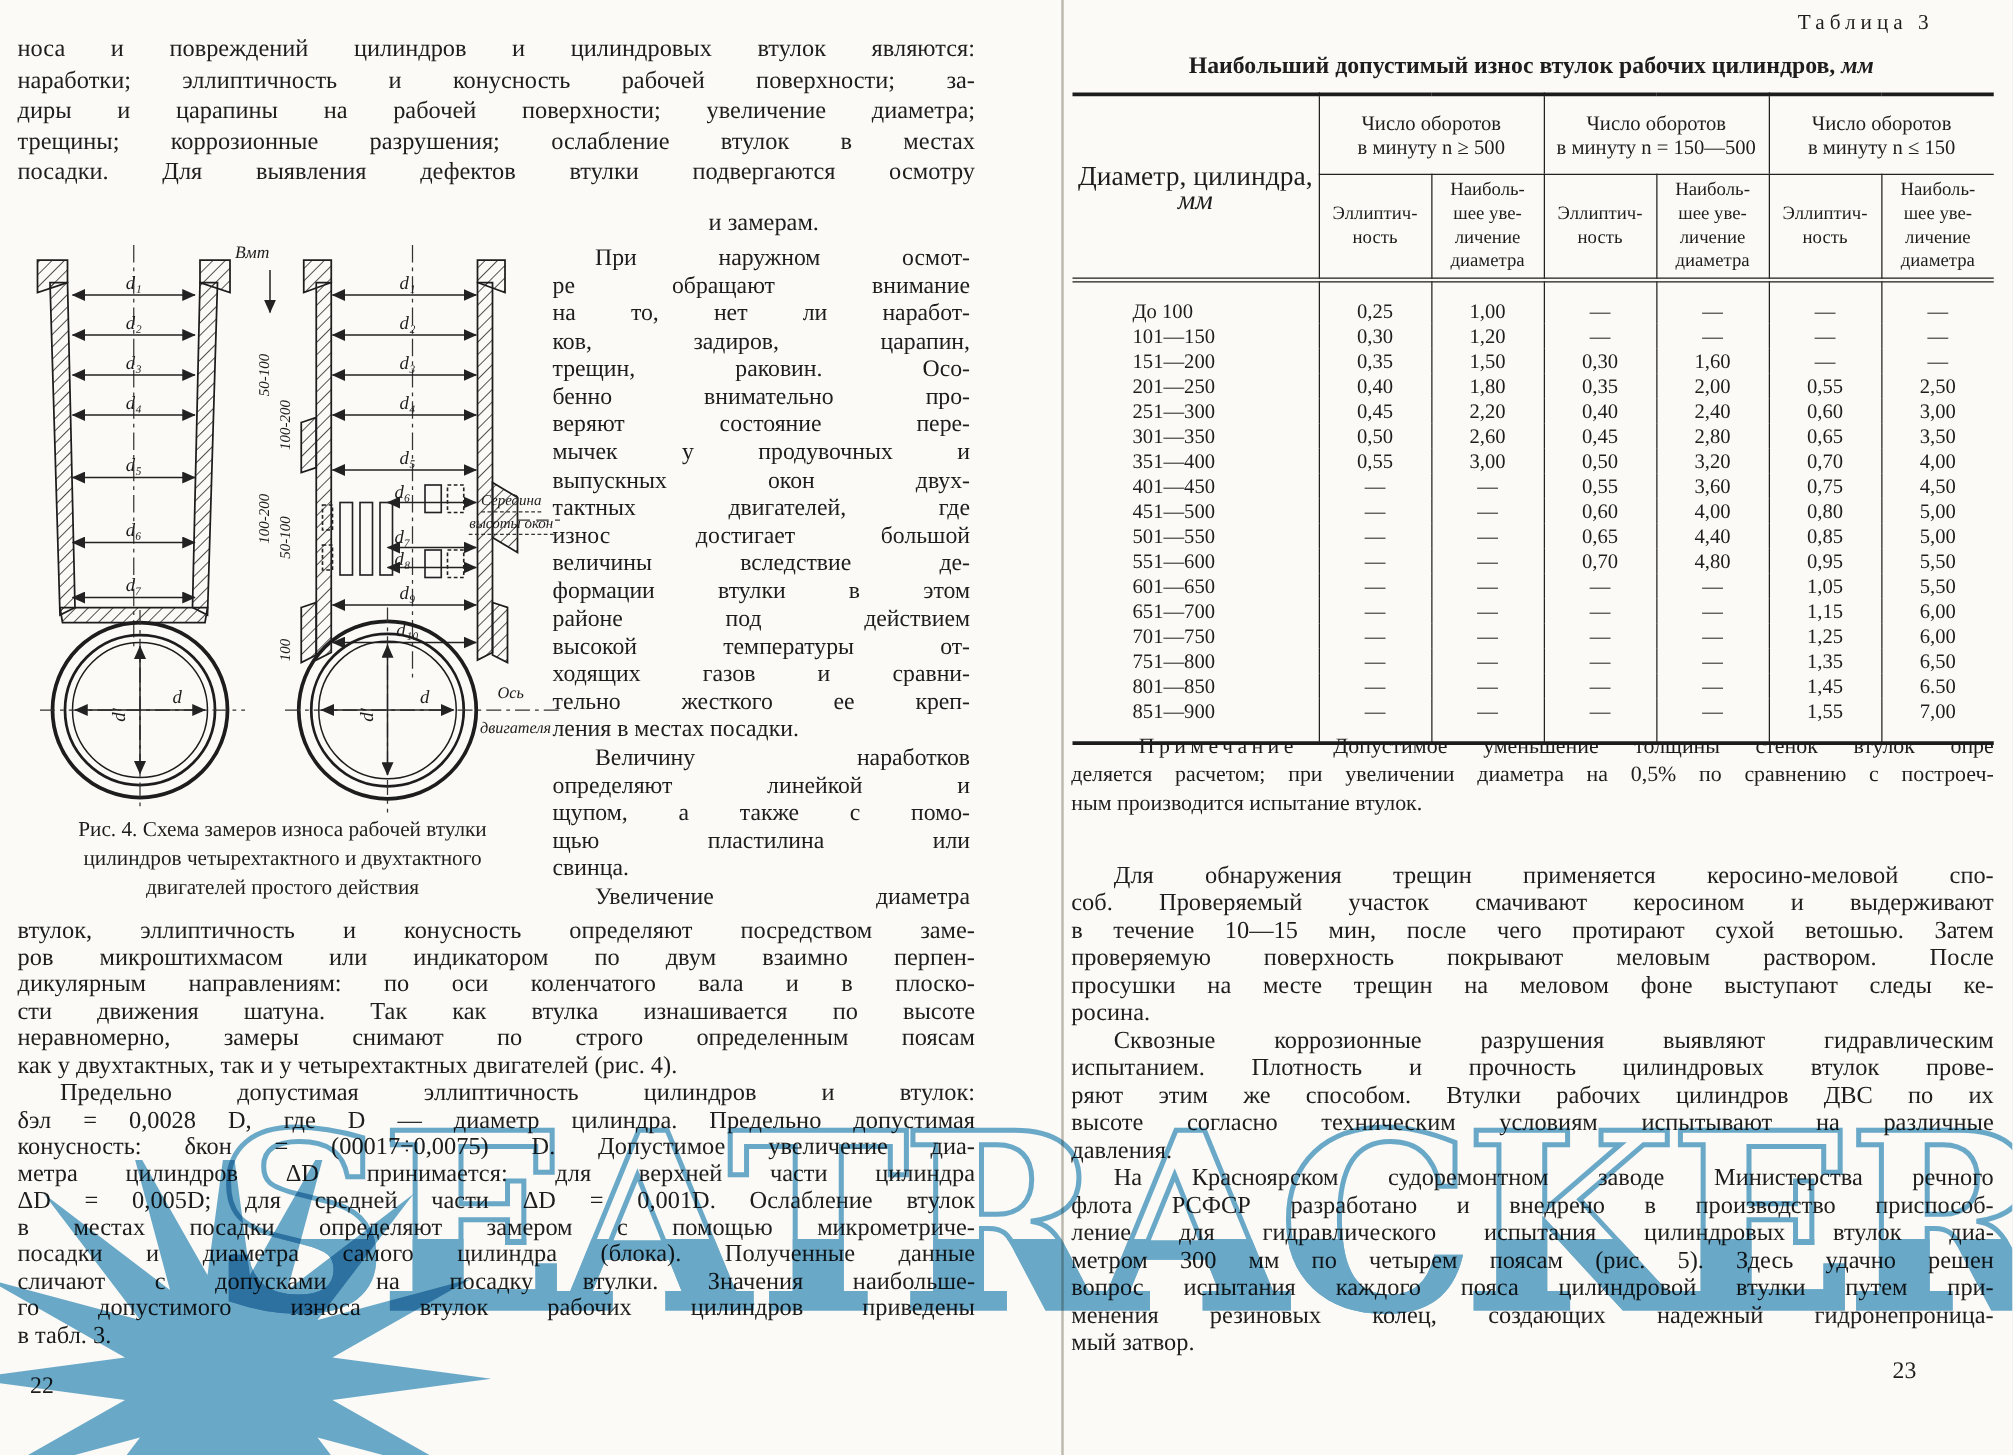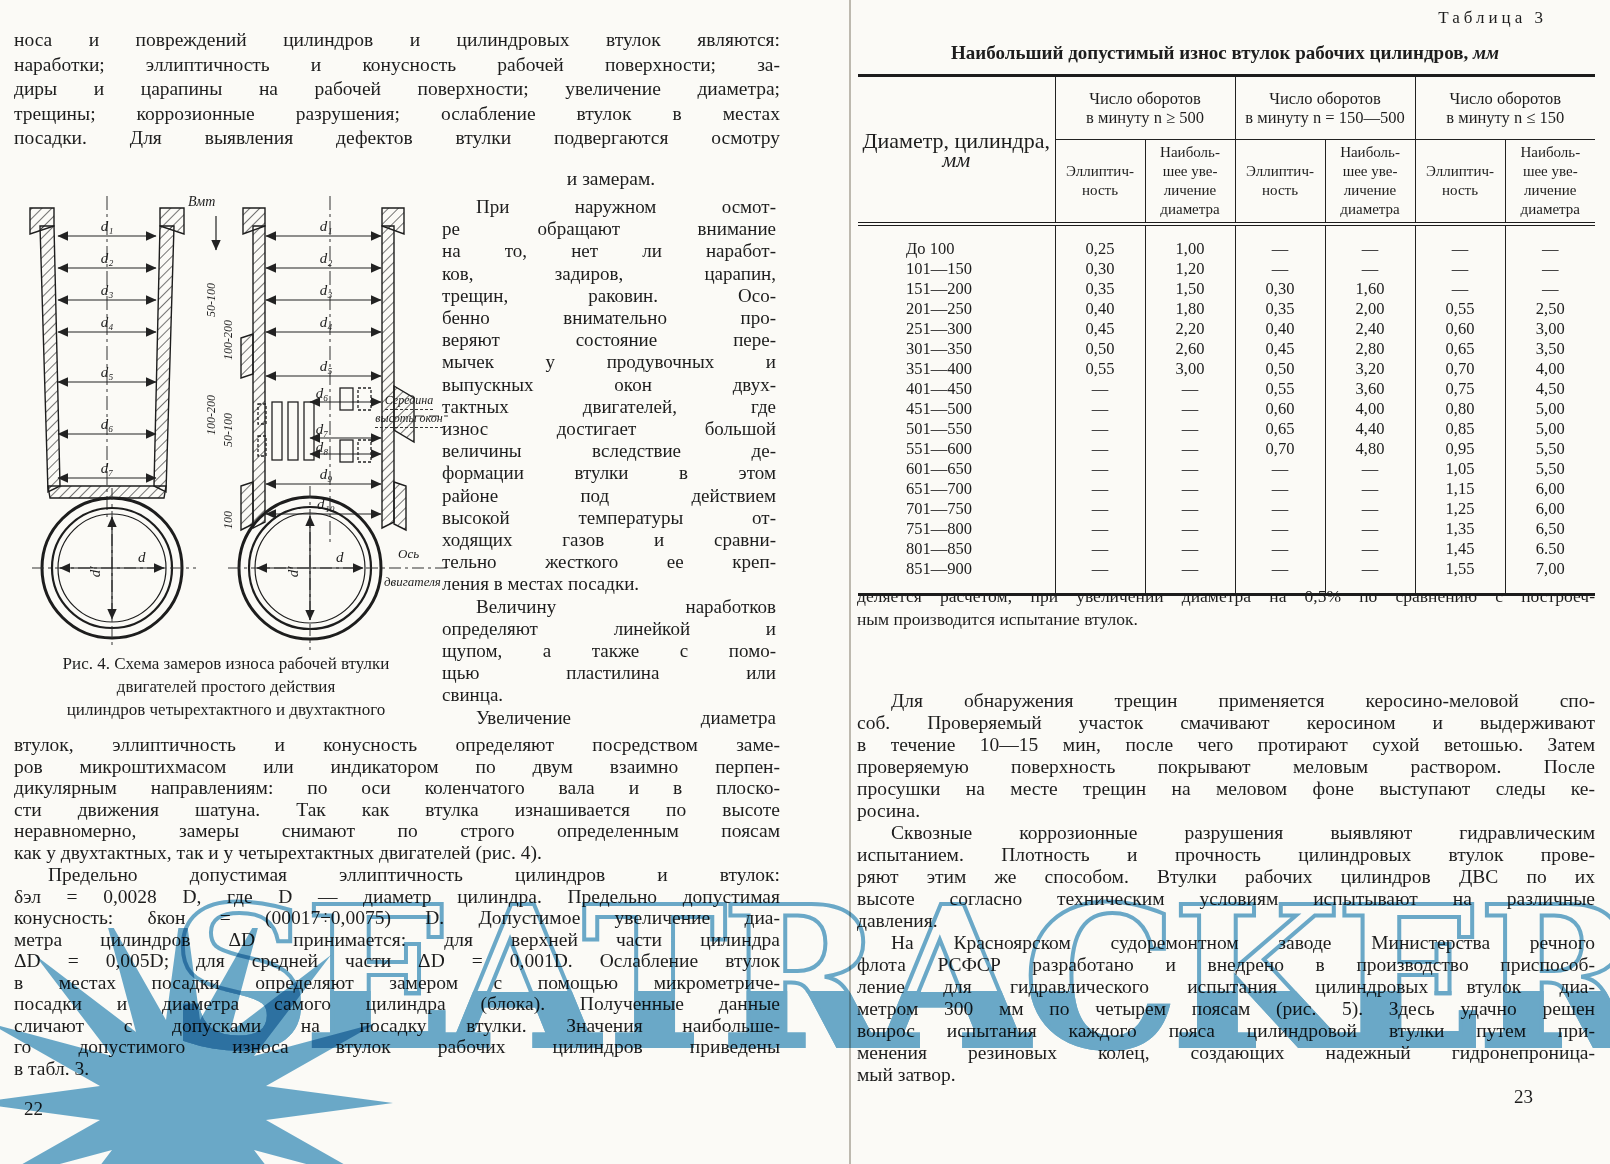--- a/index.html
+++ b/index.html
@@ -189,22 +189,22 @@
     <text x="374" y="396" font-size="13" font-style="italic">двигателя</text>
   </svg>
 
   <div class="seredina">
     <span>Середина</span><br>
     <span>высоты окон</span>
   </div>
 
   <div class="blk caption">
       <div class="ln ci">Рис. 4. Схема замеров износа рабочей втулки</div>
+      <div class="ln ci">цилиндров четырехтактного и двухтактного</div>
       <div class="ln ci">двигателей простого действия</div>
-      <div class="ln ci">цилиндров четырехтактного и двухтактного</div>
     </div>
   <div class="blk narrow">
       <div class="ln ji">При наружном осмот-</div>
       <div class="ln j">ре обращают внимание</div>
       <div class="ln j">на то, нет ли наработ-</div>
       <div class="ln j">ков, задиров, царапин,</div>
       <div class="ln j">трещин, раковин. Осо-</div>
       <div class="ln j">бенно внимательно про-</div>
       <div class="ln j">веряют состояние пере-</div>
       <div class="ln j">мычек у продувочных и</div>
@@ -465,20 +465,21 @@
             <td class="val">—</td>
             <td class="val">—</td>
             <td class="val">—</td>
             <td class="val">—</td>
             <td class="val">1,55</td>
             <td class="val">7,00</td>
           </tr>
         </tbody>
     </table>
     <div class="note">
+        <div class="ln i2 j"><span class="spaced">Примечание</span>  Допустимое уменьшение толщины стенок втулок опре</div>
         <div class="ln j">деляется расчетом; при увеличении диаметра на 0,5% по сравнению с построеч-</div>
         <div class="ln e">ным производится испытание втулок.</div>
       </div>
     <div class="paras">
         <div class="ln ji">Для обнаружения трещин применяется керосино-меловой спо-</div>
         <div class="ln j">соб. Проверяемый участок смачивают керосином и выдерживают</div>
         <div class="ln j">в течение 10—15 мин, после чего протирают сухой ветошью. Затем</div>
         <div class="ln j">проверяемую поверхность покрывают меловым раствором. После</div>
         <div class="ln j">просушки на месте трещин на меловом фоне выступают следы ке-</div>
         <div class="ln e">росина.</div>

